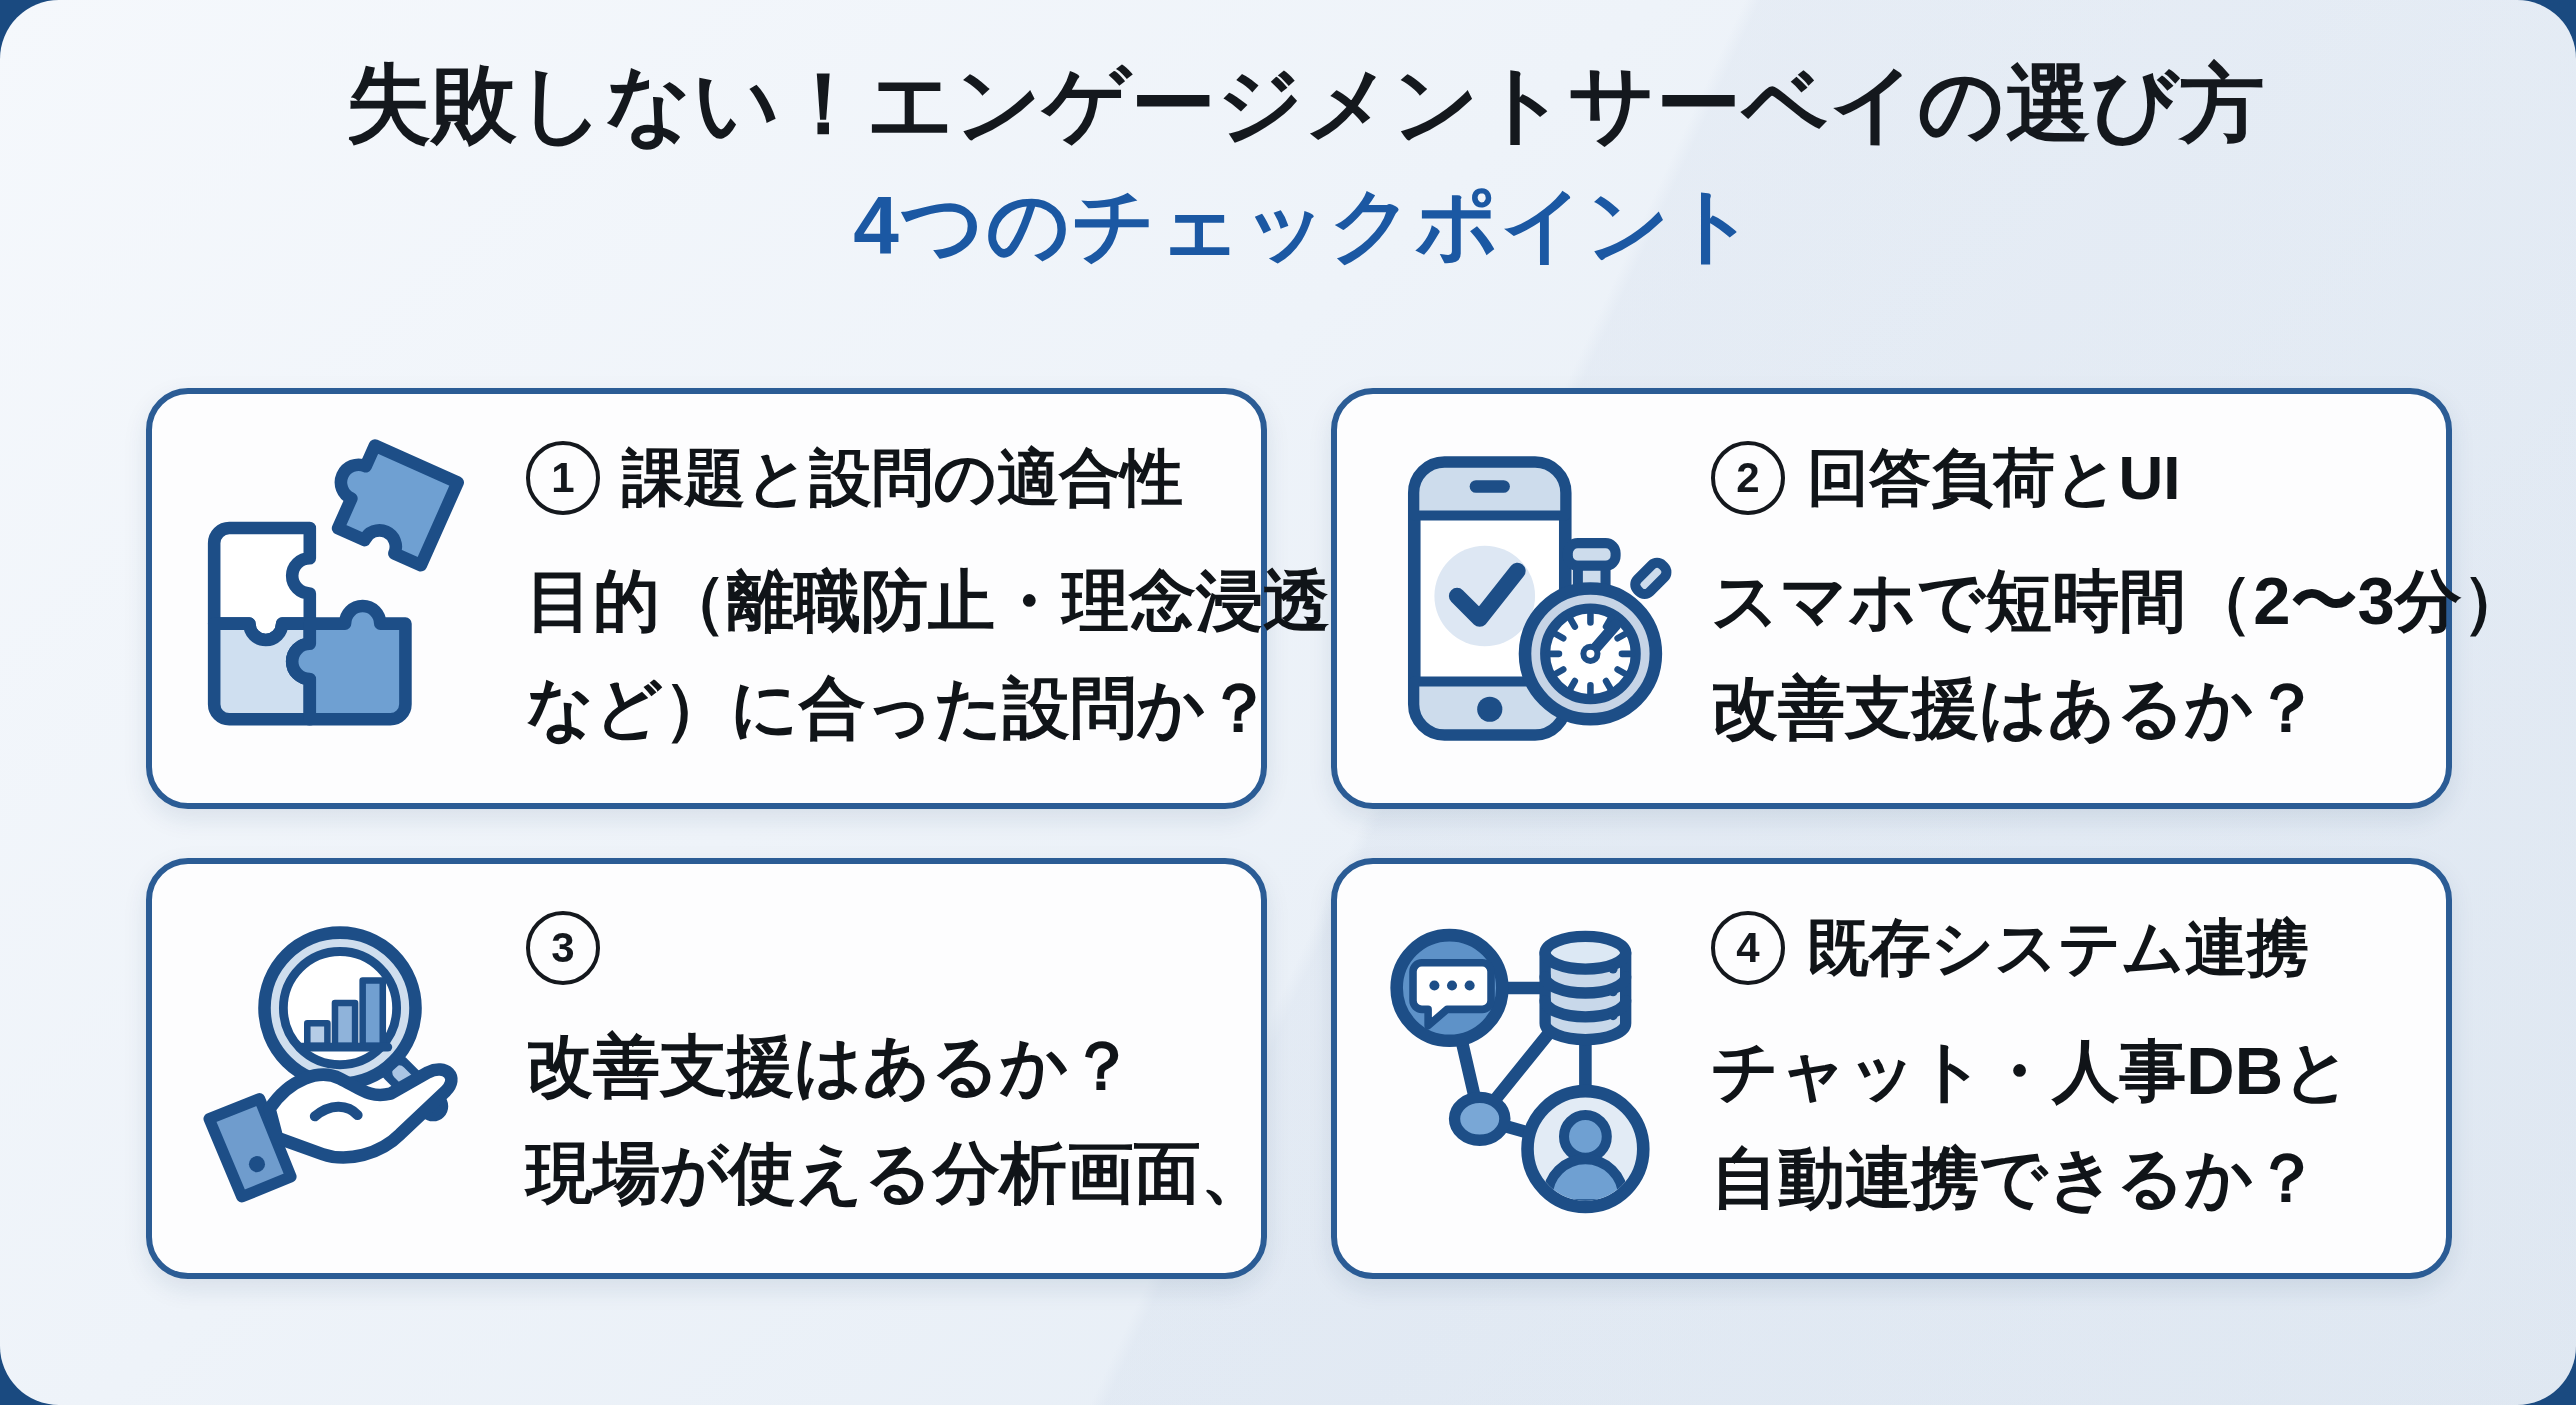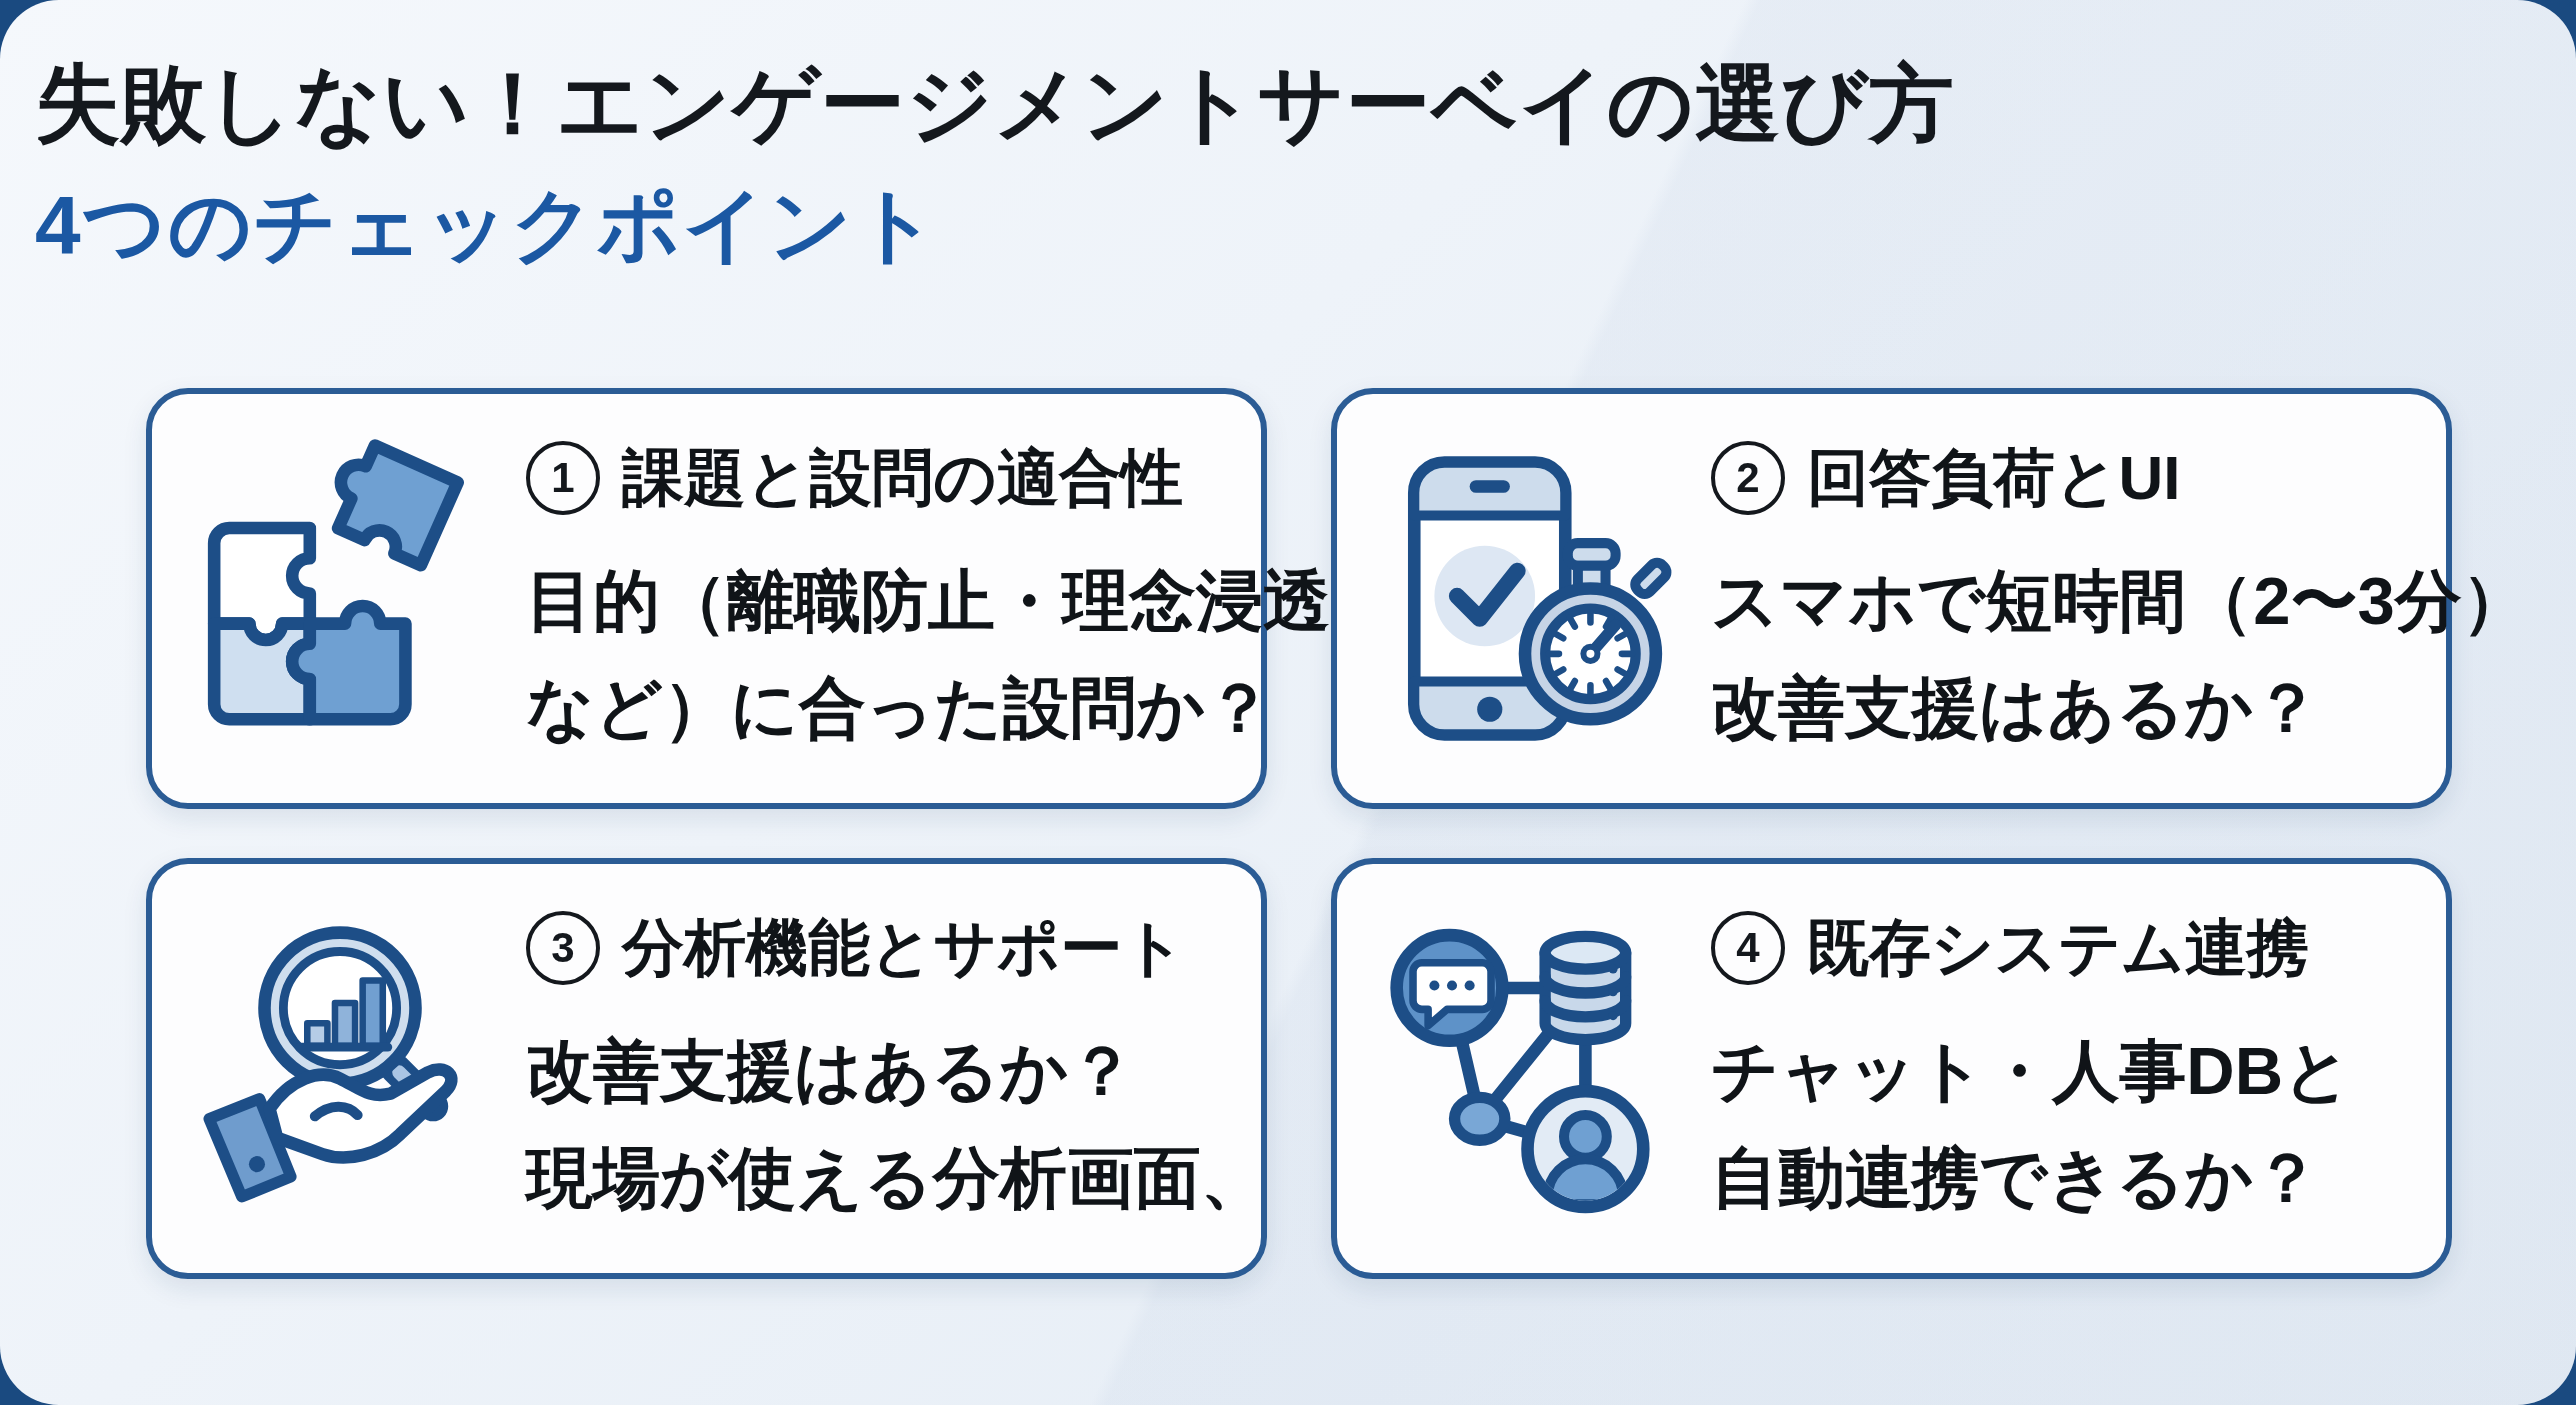--- a/index.html
+++ b/index.html
@@ -14,21 +14,21 @@
     position:absolute;inset:0;
     border-radius:59px;
     background:linear-gradient(138deg,#f5f8fc 0%,#eef3f9 40%,#e7eef6 72%,#e2eaf3 100%);
     overflow:hidden;
   }
   .panel::after{
     content:"";position:absolute;inset:0;
     background:linear-gradient(115deg,rgba(255,255,255,0) 54%,rgba(196,209,228,0.18) 54.5%,rgba(196,209,228,0.10) 100%);
     pointer-events:none;
   }
-  .header{position:absolute;left:0;right:0;top:53px;text-align:left;z-index:2;padding-left:35px;}
+  .header{position:absolute;left:0;right:0;top:53px;text-align:center;z-index:2;padding-left:35px;}
   .title-main{
     font-size:85px;font-weight:900;color:#14181d;
     letter-spacing:0.9px;line-height:1.2;margin:0;
   }
   .title-sub{
     font-size:82px;font-weight:900;color:#1b58a3;
     letter-spacing:1.8px;line-height:1.2;margin:21px 0 0 0;
   }
   .grid{
     position:absolute;left:146px;top:388px;width:2305px;z-index:2;
@@ -140,21 +140,20 @@
           <path d="M44 53.5 H79" stroke-width="3.5"></path>
           <path d="M8 82 L28 74 L40.5 105 L21 113 Z" fill="#6f9ccd" stroke-width="4.5"></path>
           <circle cx="27" cy="100" r="3.2" fill="#1d4e87" stroke="none"></circle>
           <path d="M32 78 C 40 66, 52 62, 60 66 C 68 70, 72 74, 80 72 L 95 63.5 C 102 60, 107.5 65.5, 102 71 L 84 88 C 76 96, 63 99.5, 53 96 L 35 89.5 Z" fill="#ffffff" stroke-width="5"></path>
           <path d="M50 81 C 56 76, 63 76, 67 80.5" stroke-width="4"></path>
         </svg>
       </div>
       <div class="text-col">
         <div class="card-title">
           <span class="num-circle">3</span>
-          <span>分析機能とサポート</span>
         </div>
         <div class="card-body">
           <div>改善支援はあるか？</div>
           <div>現場が使える分析画面、</div>
         </div>
       </div>
     </div>
 
     <div class="card">
       <div class="icon-box">

